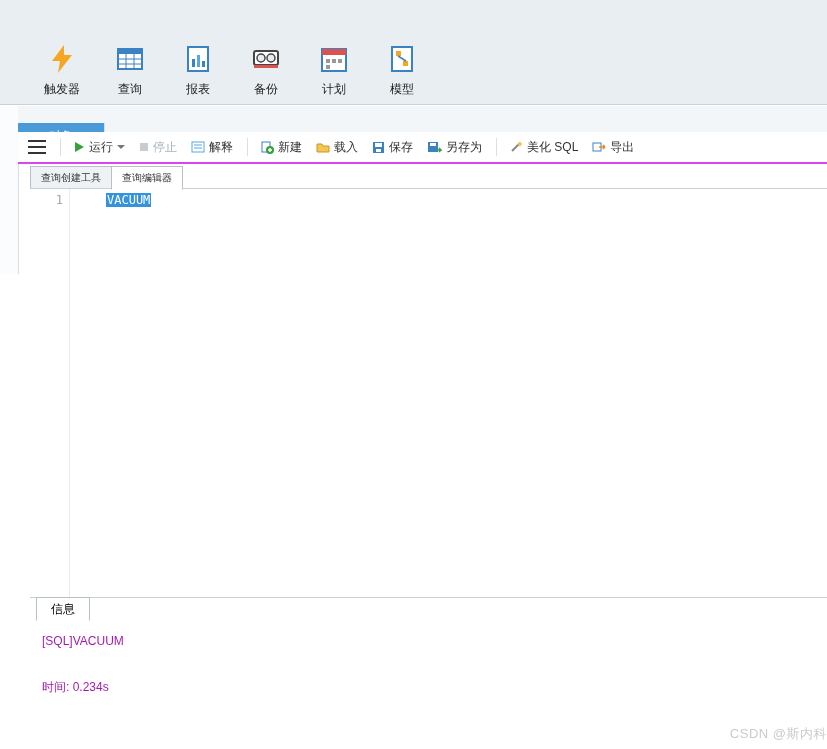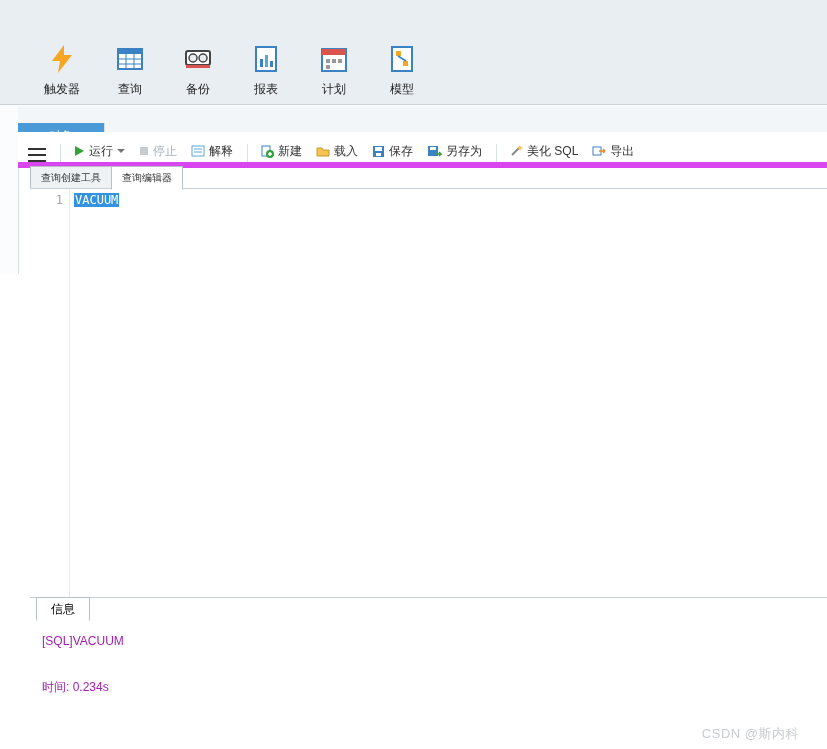--- a/index.html
+++ b/index.html
@@ -64,23 +64,23 @@
     justify-content: center;
     background: #4b9ad8;
     color: #fff;
   }
   .tab .tab-icon { width:14px; height:14px; margin-right:6px; }
   .action-bar {
     position: absolute;
     left: 18px; top: 132px; right: 0;
     height: 30px;
     background: #fff;
-    border-bottom: 6px solid #d946ef;
-    display: flex;
-    align-items: flex-end;
+    border-bottom: 2px solid #d946ef;
+    display: flex;
+    align-items: center;
     padding-left: 6px;
   }
   .ab-btn {
     display: flex;
     align-items: center;
     height: 22px;
     padding: 0 6px;
     margin-right: 2px;
     color: #333;
     cursor: pointer;
@@ -152,20 +152,21 @@
   .code {
     flex: 1;
     font-family: Consolas, monospace;
     font-size: 12px;
     padding: 4px 0 0 4px;
   }
   .sql-sel {
     background: #3393df;
     color: #fff;
     padding: 0 1px;
+    margin-left: 32px;
   }
   .output-panel {
     position: absolute;
     left: 30px; right: 0;
     bottom: 24px;
     height: 127px;
     border-top: 1px solid #c8cfd5;
     background: #fff;
   }
   .out-tab {
@@ -182,21 +183,21 @@
   .out-body {
     position: absolute;
     top: 22px; left: 0; right: 0; bottom: 0;
     padding: 10px 12px;
     font-size: 12px;
     color: #a21caf;
     line-height: 1.9;
   }
   .watermark {
     position: absolute;
-    right: 28px; bottom: 6px;
+    right: 0; bottom: 6px;
     color: #c8ccd0;
     font-size: 13px;
     letter-spacing: 0.5px;
   }
 </style>
 </head>
 <body>
 
 <div class="top-toolbar">
   <div class="tool-item">
@@ -216,38 +217,38 @@
         <line x1="20" y1="6" x2="20" y2="26" stroke="#3b82c4" stroke-width="1"></line>
         <line x1="4" y1="16" x2="28" y2="16" stroke="#3b82c4" stroke-width="1"></line>
         <line x1="4" y1="21" x2="28" y2="21" stroke="#3b82c4" stroke-width="1"></line>
       </svg>
     </div>
     <div>查询</div>
   </div>
   <div class="tool-item">
     <div class="icon-box">
       <svg width="32" height="32">
+        <rect x="6" y="4" width="20" height="24" fill="#fff" stroke="#3b82c4" stroke-width="2"></rect>
+        <rect x="10" y="16" width="3" height="8" fill="#3b82c4"></rect>
+        <rect x="15" y="12" width="3" height="12" fill="#5aa7dd"></rect>
+        <rect x="20" y="18" width="3" height="6" fill="#3b82c4"></rect>
+      </svg>
+    </div>
+    <div>报表</div>
+  </div>
+  <div class="tool-item">
+    <div class="icon-box">
+      <svg width="32" height="32">
         <rect x="4" y="8" width="24" height="14" rx="2" fill="#fff" stroke="#444" stroke-width="2"></rect>
         <circle cx="11" cy="15" r="4" fill="#e8edf1" stroke="#444" stroke-width="1.5"></circle>
         <circle cx="21" cy="15" r="4" fill="#e8edf1" stroke="#444" stroke-width="1.5"></circle>
         <rect x="4" y="22" width="24" height="3" fill="#d9534f"></rect>
       </svg>
     </div>
     <div>备份</div>
-  </div>
-  <div class="tool-item">
-    <div class="icon-box">
-      <svg width="32" height="32">
-        <rect x="6" y="4" width="20" height="24" fill="#fff" stroke="#3b82c4" stroke-width="2"></rect>
-        <rect x="10" y="16" width="3" height="8" fill="#3b82c4"></rect>
-        <rect x="15" y="12" width="3" height="12" fill="#5aa7dd"></rect>
-        <rect x="20" y="18" width="3" height="6" fill="#3b82c4"></rect>
-      </svg>
-    </div>
-    <div>报表</div>
   </div>
   <div class="tool-item">
     <div class="icon-box">
       <svg width="32" height="32">
         <rect x="4" y="6" width="24" height="22" fill="#fff" stroke="#3b82c4" stroke-width="2"></rect>
         <rect x="4" y="6" width="24" height="6" fill="#d9534f"></rect>
         <rect x="8" y="16" width="4" height="4" fill="#999"></rect>
         <rect x="14" y="16" width="4" height="4" fill="#999"></rect>
         <rect x="20" y="16" width="4" height="4" fill="#999"></rect>
         <rect x="8" y="22" width="4" height="4" fill="#999"></rect>

